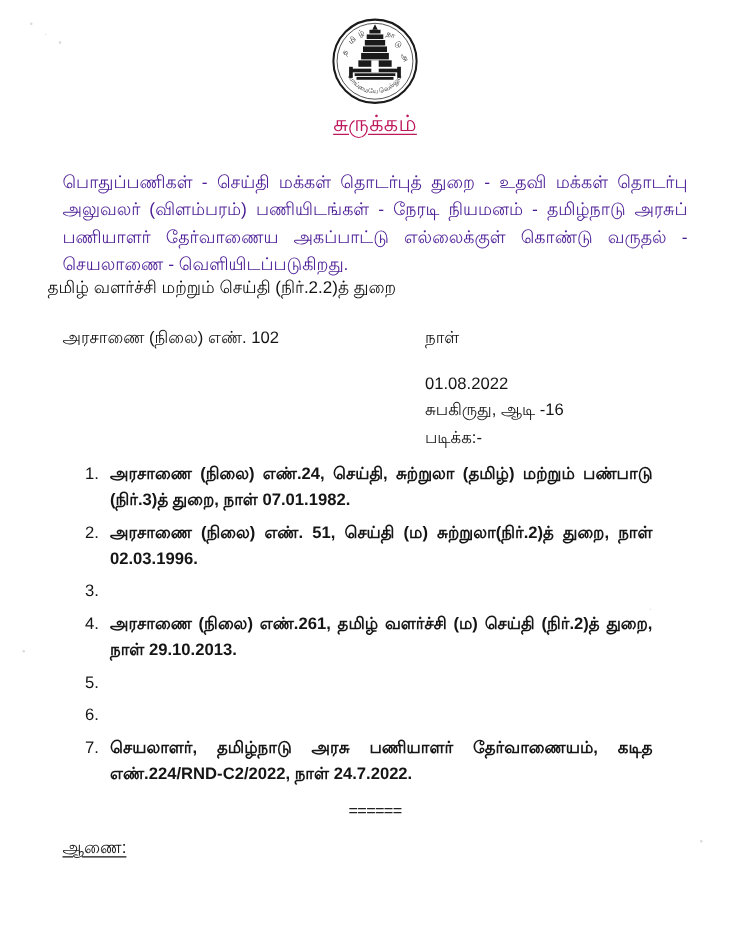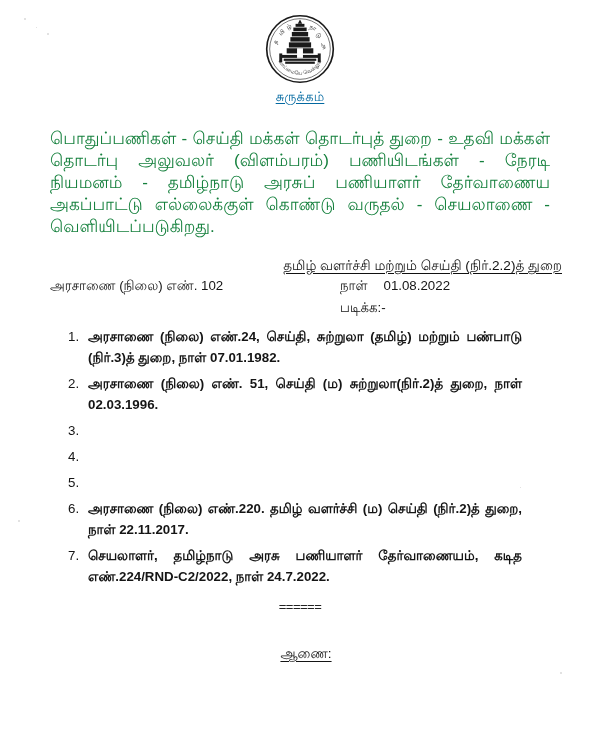--- a/index.html
+++ b/index.html
@@ -31,50 +31,49 @@
     flex-direction: column;
     align-items: center;
   }
   .emblem {
     width: 74px;
     height: 74px;
     display: block;
   }
   .abstract-word {
     margin-top: 3px;
-    font-size: 13px;
+    font-size: 18px;
     letter-spacing: 0.2px;
     text-decoration: underline;
     text-underline-offset: 2px;
-    color: #0369a1;
+    color: #be185d;
   }
 
   
   .abstract-para {
     margin-top: 22px;
-    font-size: 17px;
+    font-size: 14px;
     line-height: 22px;
     text-align: justify;
     text-justify: inter-word;
-    color: #15803d;
+    color: #4c1d95;
     padding: 0 12px 0 12px;
   }
 
   
   .dept-heading {
-    margin-top: 20px;
-    text-align: right;
+    text-align: left;
     font-size: 13.6px;
-    text-decoration: underline;
     text-underline-offset: 2.5px;
     color: #111;
   }
 
   
   .meta-row {
+    margin-top: 20px;
     display: flex;
     justify-content: space-between;
     align-items: flex-start;
     padding: 0 12px 0 12px;
   }
   .meta-left {
     font-size: 13.3px;
     line-height: 21px;
     white-space: nowrap;
   }
@@ -83,20 +82,21 @@
     line-height: 21px;
     min-width: 210px;
   }
   .meta-right .ln {
     display: block;
     white-space: nowrap;
   }
   .meta-right .date-line {
     display: flex;
     gap: 16px;
+    flex-direction: column;
   }
   .read-label {
     margin-top: 1px;
     display: block;
   }
 
   
   .ref-list {
     margin: 8px 0 0 0;
     padding: 0;
@@ -127,26 +127,25 @@
   .separator {
     margin-top: 12px;
     text-align: center;
     font-size: 13px;
     letter-spacing: -0.5px;
     color: #222;
   }
 
   
   .order-label {
-    margin-top: 32px;
+    margin-top: 14px;
     font-size: 13.6px;
     text-decoration: underline;
     text-underline-offset: 2.5px;
     padding-left: 12px;
-    text-align: center;
   }
 
   
   .speck {
     position: absolute;
     background: #d9d9d9;
     border-radius: 50%;
     pointer-events: none;
   }
 </style>
@@ -207,45 +206,46 @@
 
   <div class="dept-heading">தமிழ் வளர்ச்சி மற்றும் செய்தி (நிர்.2.2)த் துறை</div>
 
   <div class="meta-row">
     <div class="meta-left">அரசாணை (நிலை) எண். 102</div>
     <div class="meta-right">
       <span class="ln date-line">
         <span>நாள்</span>
         <span>01.08.2022</span>
       </span>
+      <span class="ln">சுபகிருது, ஆடி  -16</span>
       <span class="ln read-label">படிக்க:-</span>
     </div>
   </div>
 
   <ol class="ref-list" id="ref-list">
       <li class="ref-item">
         <span class="ref-num">1.</span>
         <span class="ref-text">அரசாணை (நிலை) எண்.24, செய்தி, சுற்றுலா (தமிழ்) மற்றும் பண்பாடு (நிர்.3)த் துறை, நாள் 07.01.1982.</span>
       </li>
       <li class="ref-item">
         <span class="ref-num">2.</span>
         <span class="ref-text">அரசாணை (நிலை) எண். 51, செய்தி (ம) சுற்றுலா(நிர்.2)த் துறை, நாள் 02.03.1996.</span>
       </li>
       <li class="ref-item">
         <span class="ref-num">3.</span>
       </li>
       <li class="ref-item">
         <span class="ref-num">4.</span>
+        <span class="ref-text">அரசாணை (நிலை) எண்.261, தமிழ் வளர்ச்சி (ம) செய்தி (நிர்.2)த் துறை, நாள் 29.10.2013.</span>
       </li>
       <li class="ref-item">
         <span class="ref-num">5.</span>
       </li>
       <li class="ref-item">
         <span class="ref-num">6.</span>
-        <span class="ref-text">அரசாணை (நிலை) எண்.220. தமிழ் வளர்ச்சி (ம) செய்தி (நிர்.2)த் துறை, நாள் 22.11.2017.</span>
       </li>
       <li class="ref-item">
         <span class="ref-num">7.</span>
         <span class="ref-text">செயலாளர், தமிழ்நாடு அரசு பணியாளர் தேர்வாணையம், கடித எண்.224/RND-C2/2022, நாள் 24.7.2022.</span>
       </li>
     </ol>
 
   <div class="separator">======</div>
 
   <div class="order-label">ஆணை:</div>

